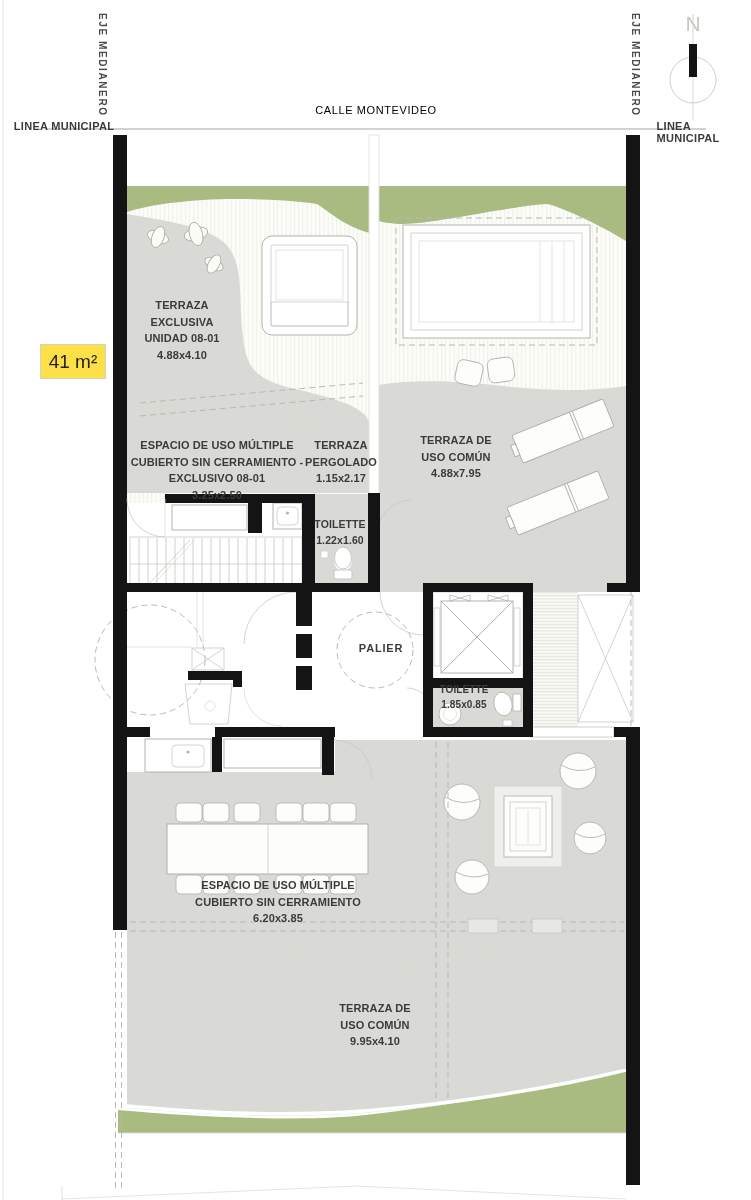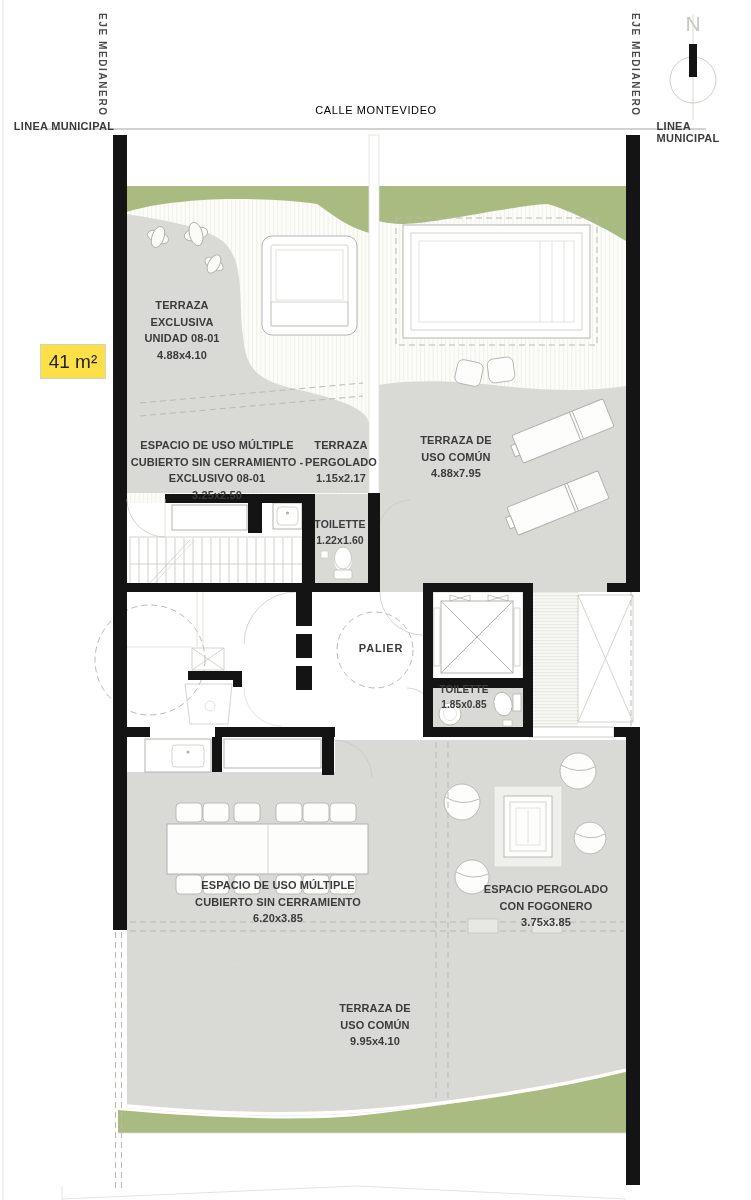--- a/index.html
+++ b/index.html
@@ -367,19 +367,16 @@
 1.22x1.60</div>
   <div class="lbl" style="left:456px;top:432px">TERRAZA DE
 USO COMÚN
 4.88x7.95</div>
   <div class="lbl" style="left:381px;top:640px;letter-spacing:0.8px">PALIER</div>
   <div class="lbl lbl-xs" style="left:464px;top:683px">TOILETTE
 1.85x0.85</div>
   <div class="lbl" style="left:278px;top:877px">ESPACIO DE USO MÚLTIPLE
 CUBIERTO SIN CERRAMIENTO
 6.20x3.85</div>
-  <div class="lbl" style="left:546px;top:881px">ESPACIO PERGOLADO
-CON FOGONERO
-3.75x3.85</div>
   <div class="lbl" style="left:375px;top:1000px">TERRAZA DE
 USO COMÚN
 9.95x4.10</div>
 </div>
 
 </body></html>

